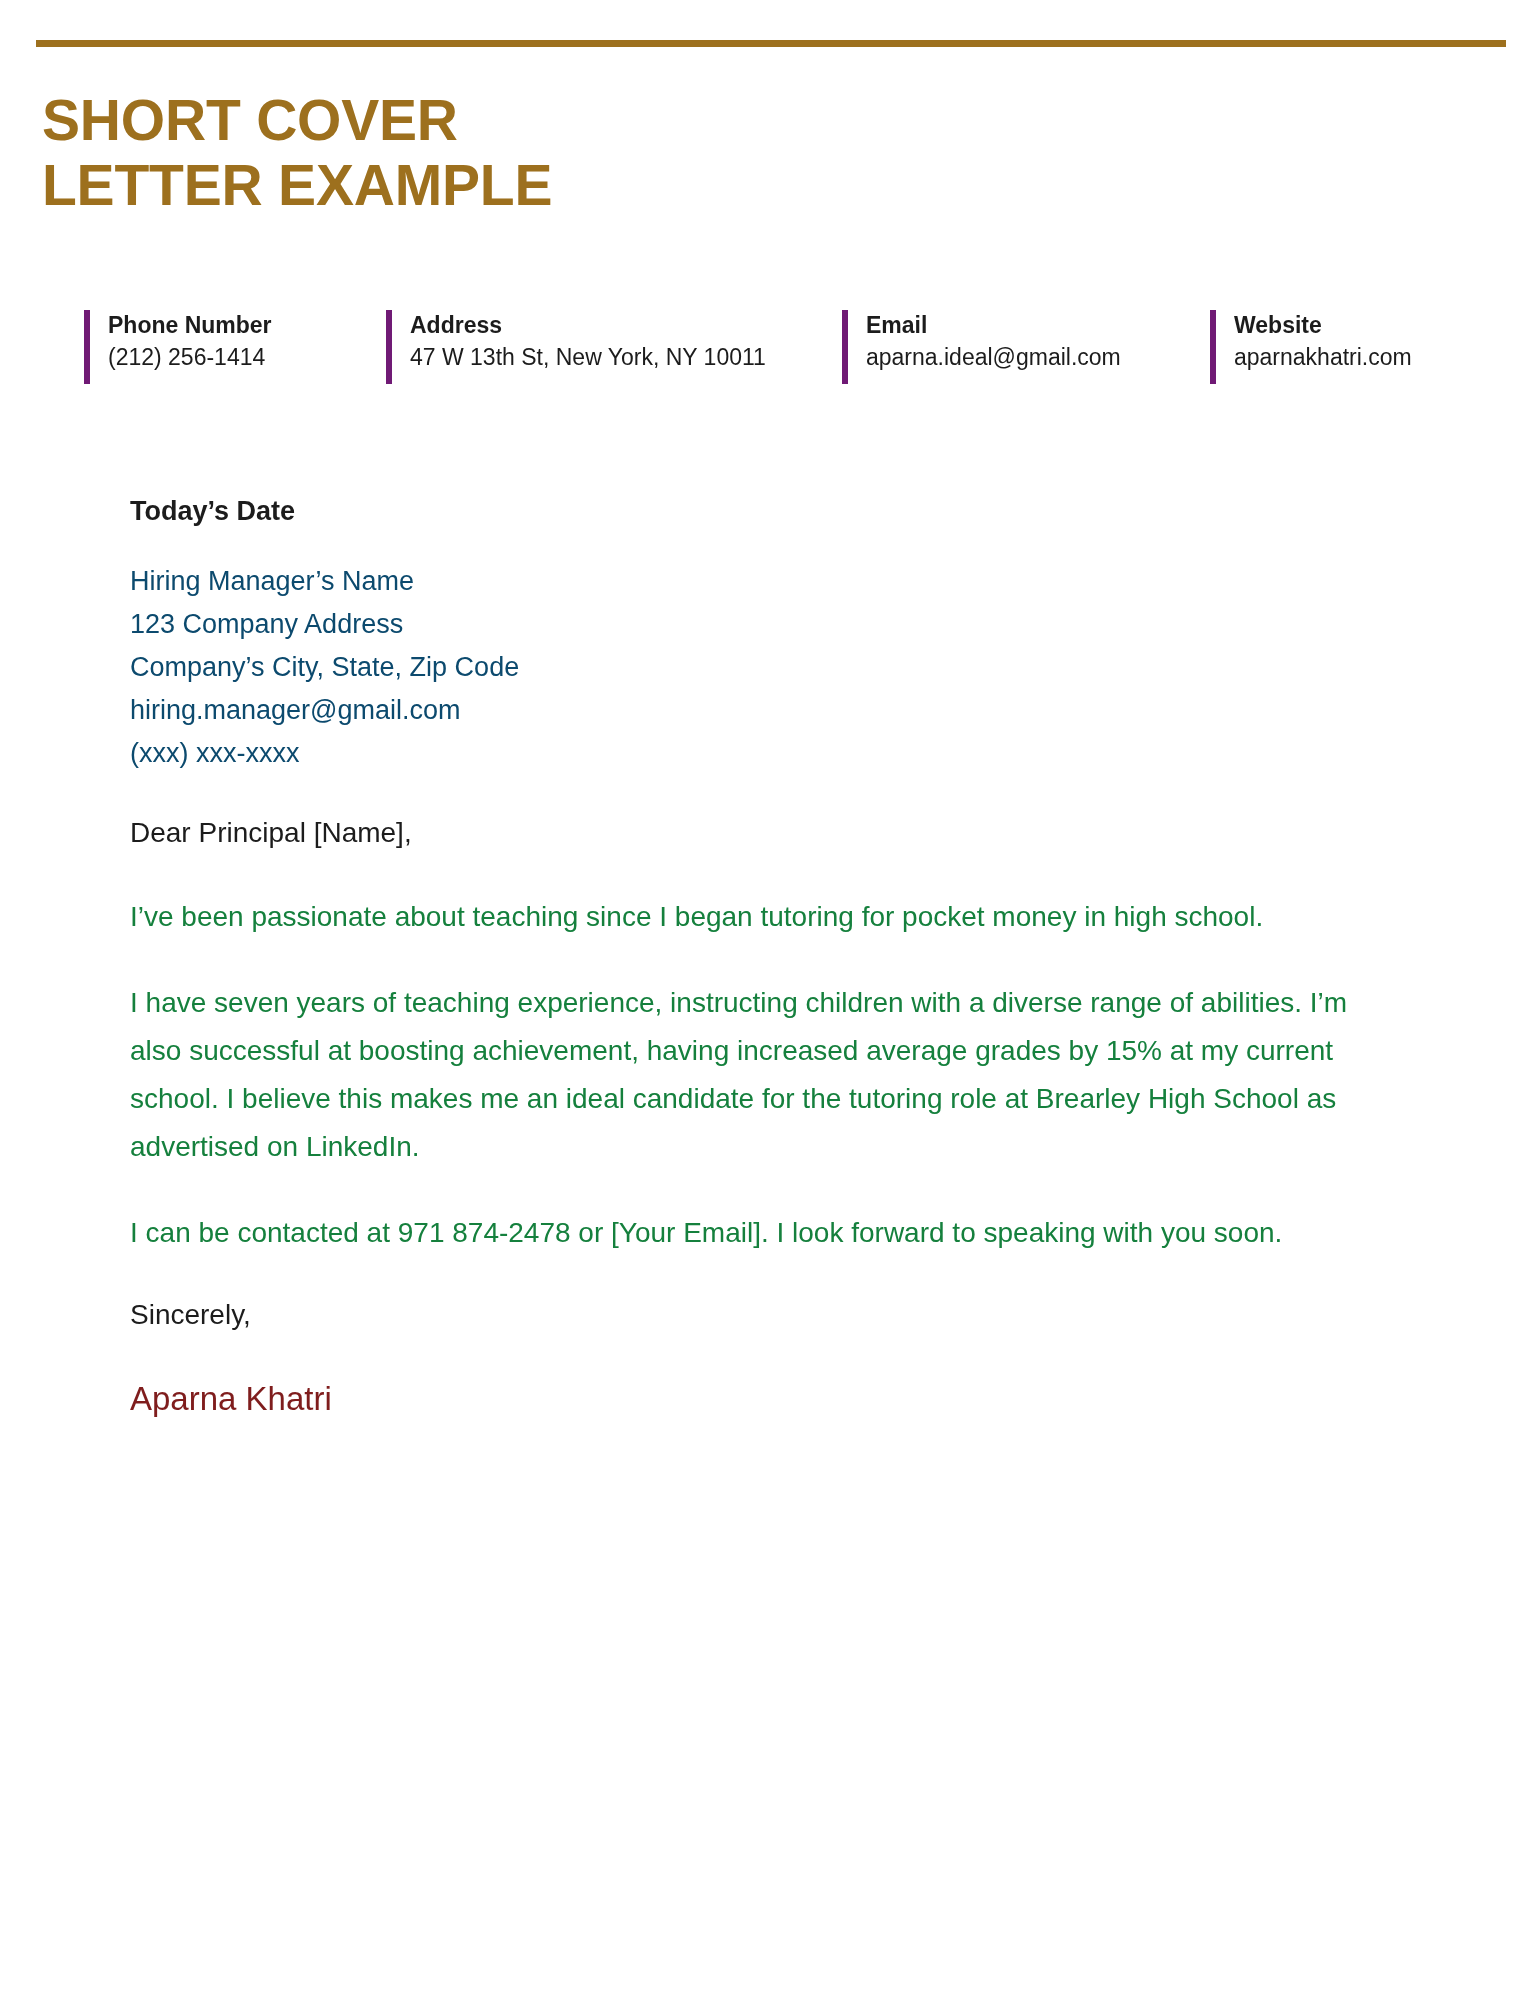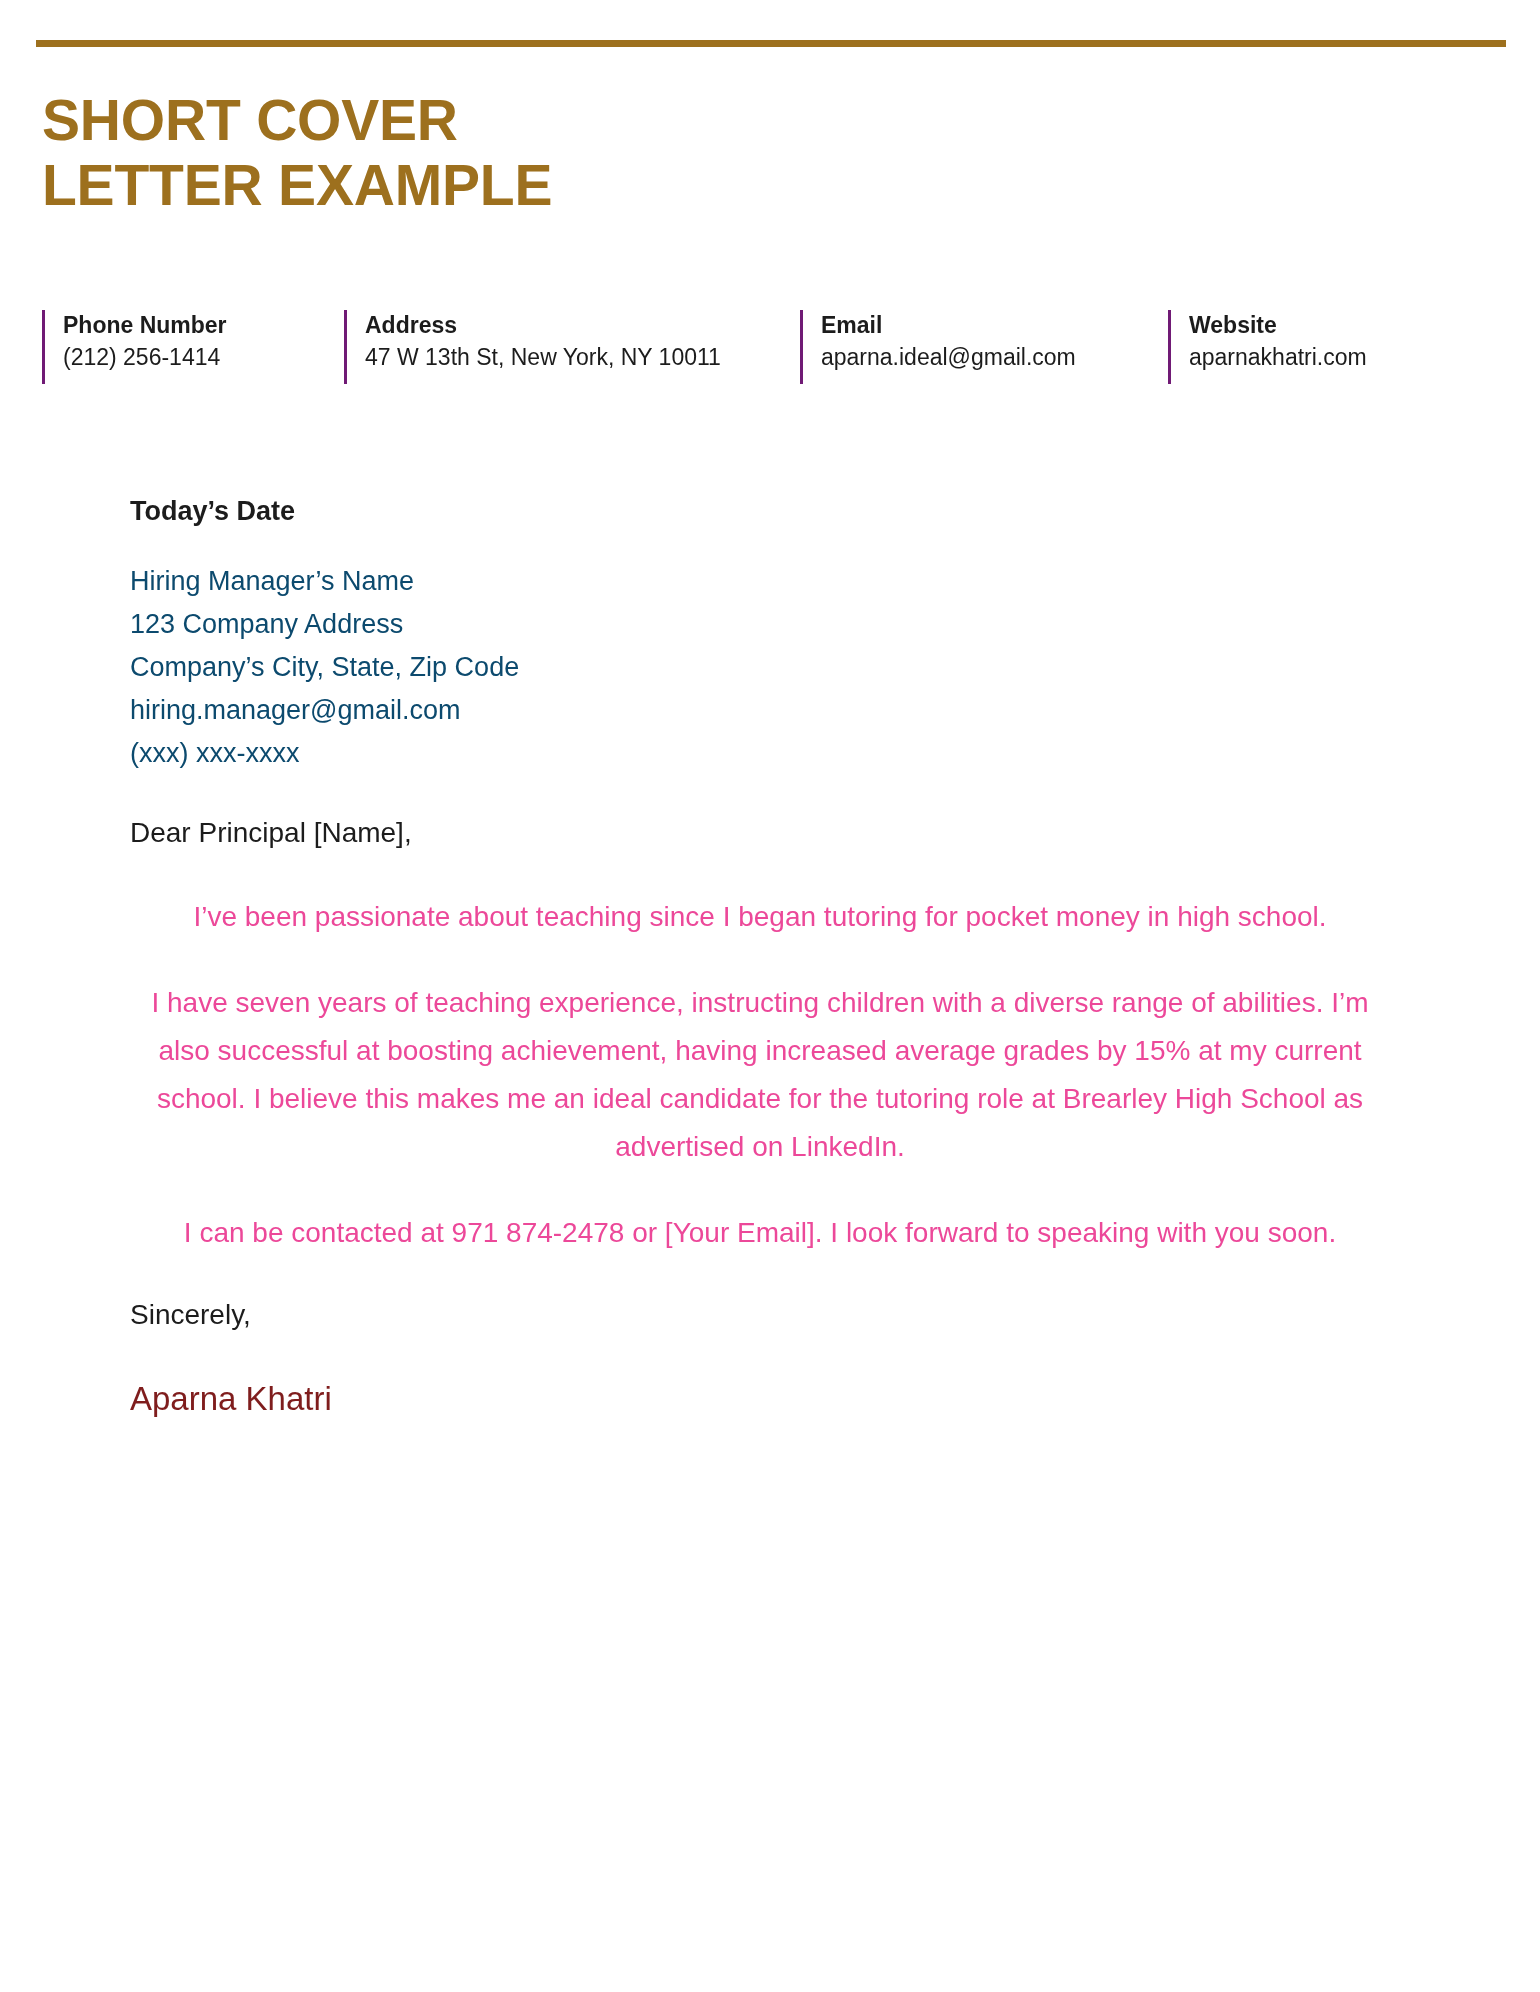--- a/index.html
+++ b/index.html
@@ -57,21 +57,22 @@
     top: 310px;
     width: 1420px;
     height: 74px;
   }
   .contact-item {
     position: absolute;
     top: 0;
     height: 74px;
     box-sizing: border-box;
     padding-left: 18px;
-    border-left: 3px solid #701a75;
+    border-left: 6px solid #701a75;
+    margin-left: 42px;
   }
   .contact-item .c-label {
     display: block;
     font-size: 23px;
     line-height: 30px;
     font-weight: 700;
     color: #1c1c1c;
     white-space: nowrap;
   }
   .contact-item .c-value {
@@ -118,24 +119,23 @@
     font-size: 28px;
     line-height: 40px;
     color: #1c1c1c;
     font-weight: 400;
     margin: 0 0 40px 0;
   }
 
   .para {
     font-size: 28px;
     line-height: 48px;
-    color: #ec4899;
+    color: #15803d;
     font-weight: 400;
     margin: 0 0 38px 0;
-    text-align: center;
   }
 
   .closing {
     font-size: 28px;
     line-height: 40px;
     color: #1c1c1c;
     font-weight: 400;
     margin: 0 0 44px 0;
   }
 

